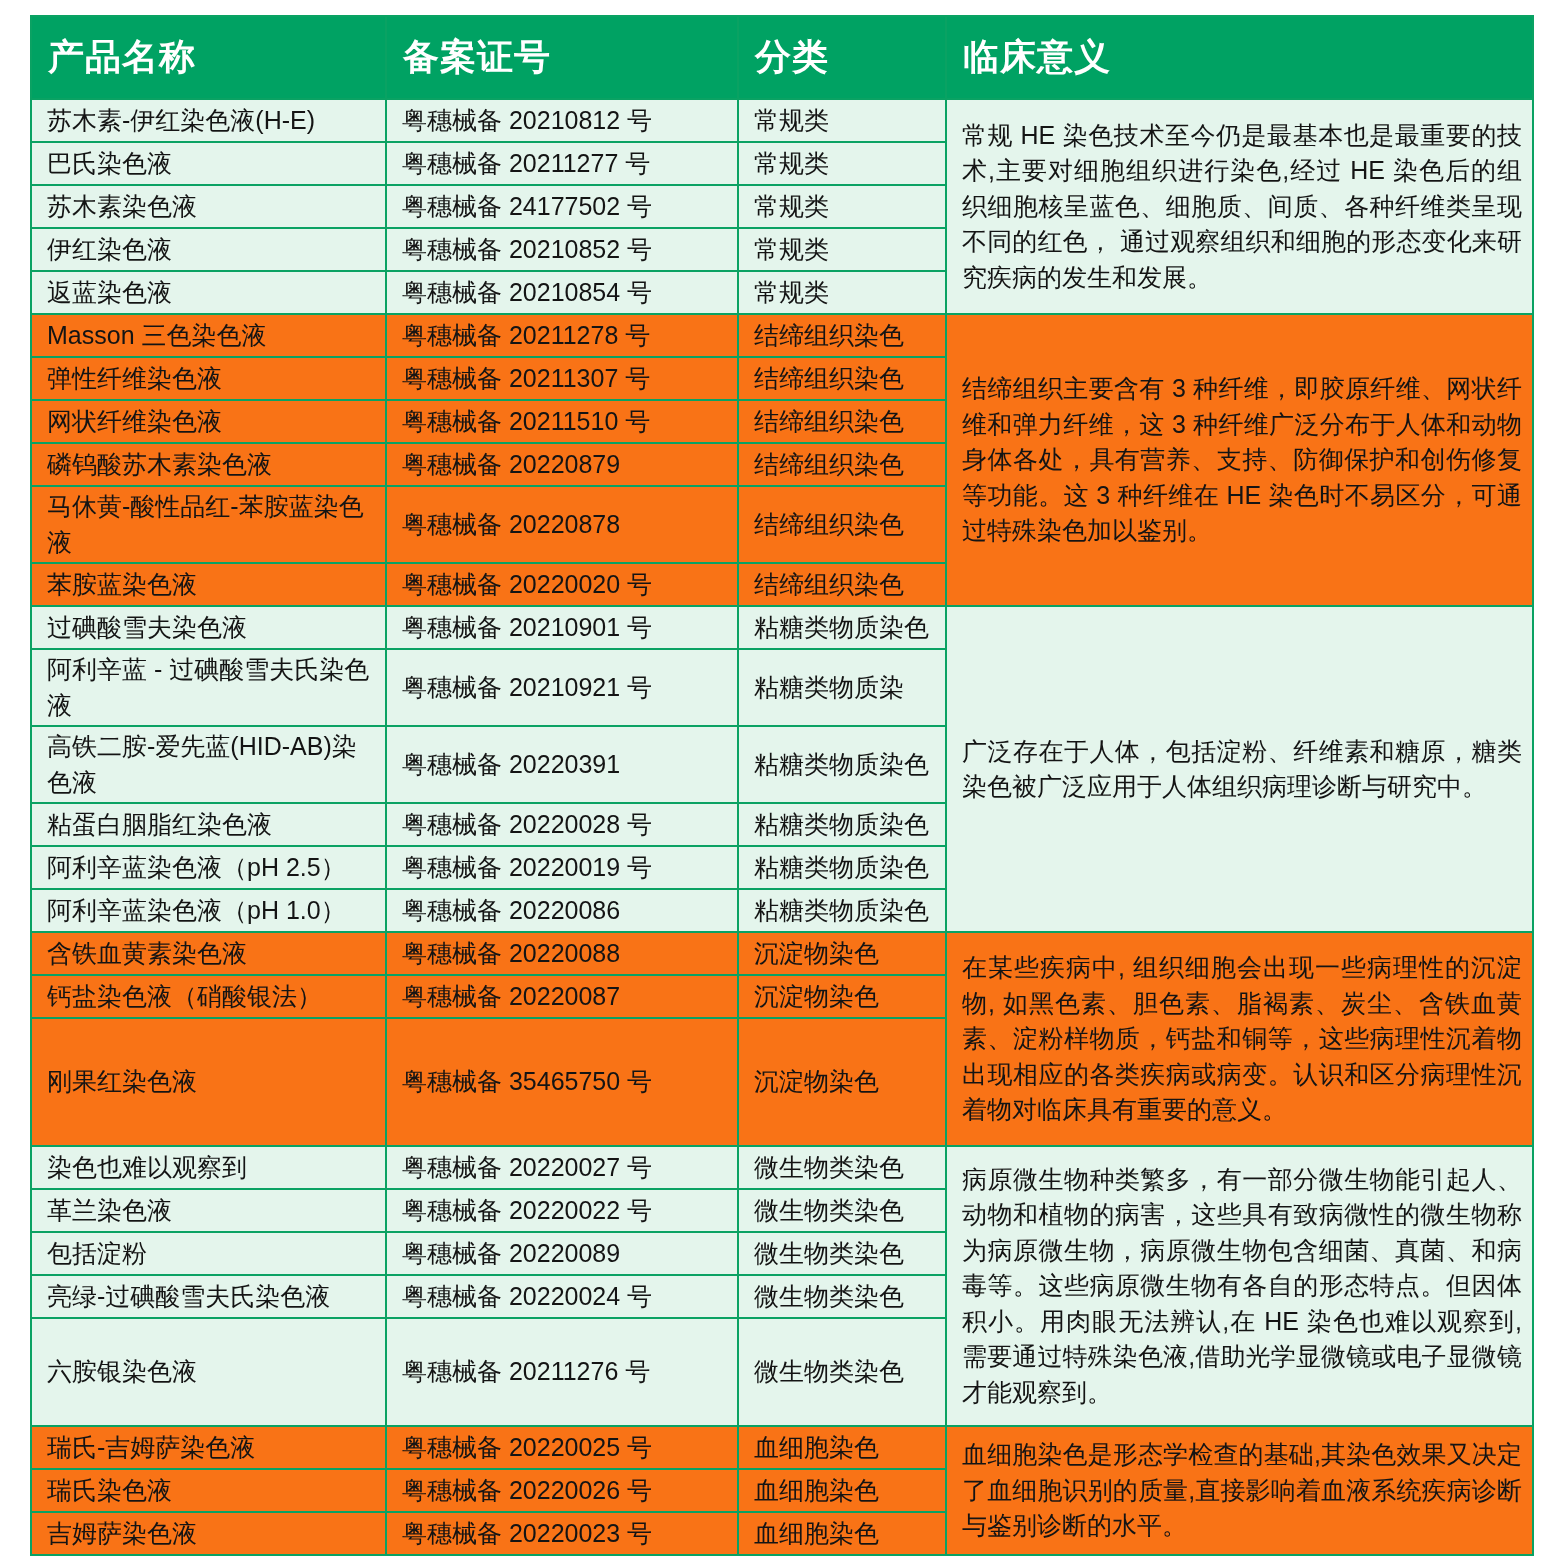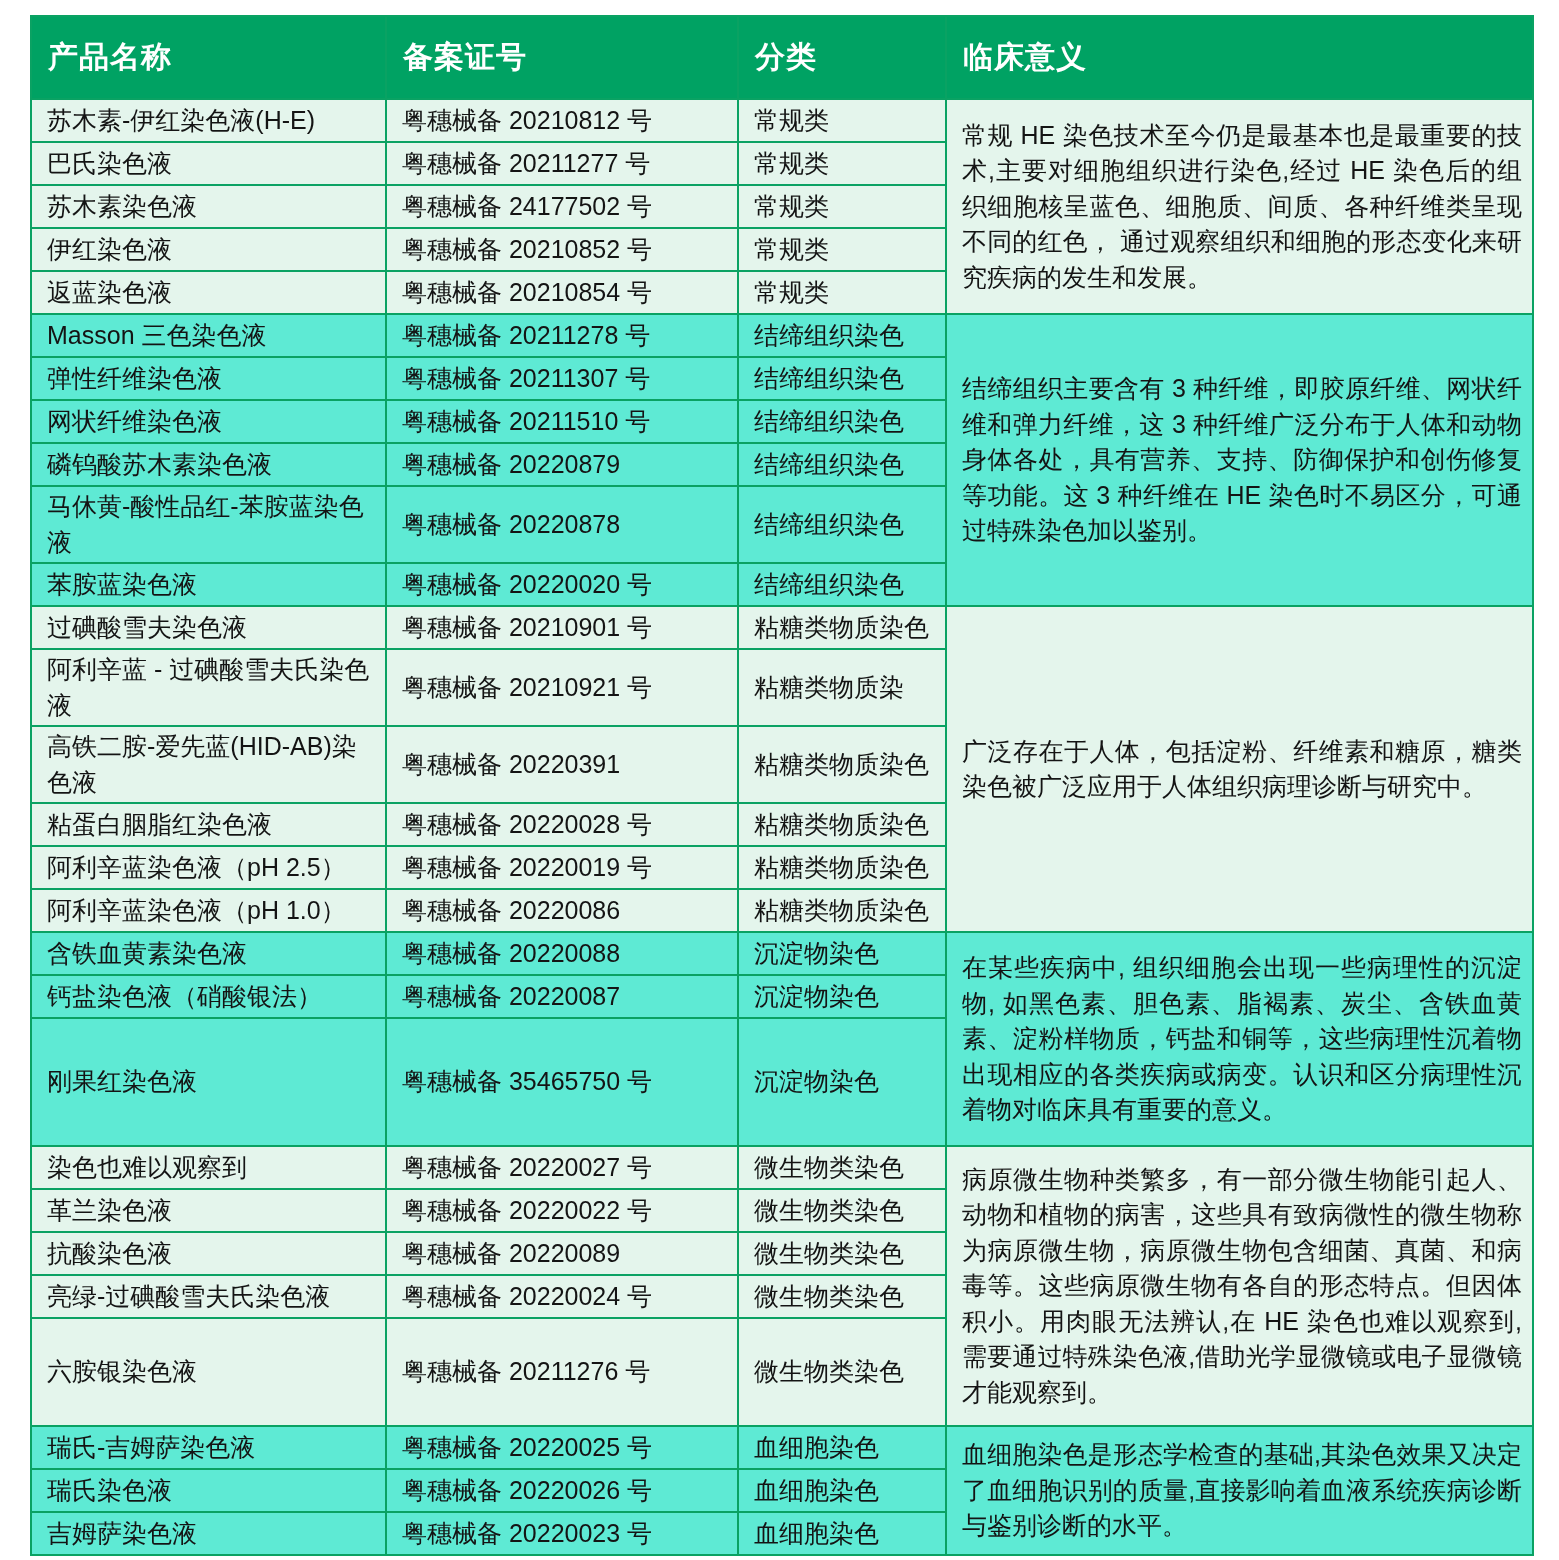--- a/index.html
+++ b/index.html
@@ -28,21 +28,21 @@
     table-layout: fixed;
   }
   table.products th,
   table.products td {
     border: 2px solid #0aa263;
     box-sizing: border-box;
   }
   table.products thead th {
     background: #00a263;
     color: #ffffff;
-    font-size: 30px;
+    font-size: 36px;
     font-weight: bold;
     text-align: left;
     height: 83px;
     padding: 0 0 0 16px;
     letter-spacing: 1px;
   }
   table.products tbody tr {
     height: 43px;
   }
   table.products tbody td {
@@ -57,21 +57,21 @@
     line-height: 1.82;
     padding: 8px 14px 8px 16px;
     vertical-align: middle;
   }
   td.va-bottom {
     vertical-align: bottom;
     padding-bottom: 8px;
     font-family: Liberation Serif, serif;
   }
   .bg-mint  { background: #e4f5ec; }
-  .bg-white { background: #5eead4; }
+  .bg-white { background: #f97316; }
 </style>
 </head>
 <body>
 
 <div class="page">
   <div class="table-wrap">
     <table class="products">
       <colgroup>
         <col style="width:355px">
         <col style="width:352px">
@@ -196,21 +196,21 @@
             <td class="bg-mint">粤穗械备 20220027 号</td>
             <td class="bg-mint">微生物类染色</td>
             <td class="bg-mint clinical" rowspan="5">病原微生物种类繁多，有一部分微生物能引起人、动物和植物的病害，这些具有致病微性的微生物称为病原微生物，病原微生物包含细菌、真菌、和病毒等。这些病原微生物有各自的形态特点。但因体积小。用肉眼无法辨认,在 HE 染色也难以观察到,需要通过特殊染色液,借助光学显微镜或电子显微镜才能观察到。</td>
           </tr>
           <tr>
             <td class="bg-mint">革兰染色液</td>
             <td class="bg-mint">粤穗械备 20220022 号</td>
             <td class="bg-mint">微生物类染色</td>
           </tr>
           <tr>
-            <td class="bg-mint">抗酸染色液</td>
+            <td class="bg-mint">包括淀粉</td>
             <td class="bg-mint">粤穗械备 20220089</td>
             <td class="bg-mint">微生物类染色</td>
           </tr>
           <tr>
             <td class="bg-mint">亮绿-过碘酸雪夫氏染色液</td>
             <td class="bg-mint">粤穗械备 20220024 号</td>
             <td class="bg-mint">微生物类染色</td>
           </tr>
           <tr style="height: 108px;">
             <td class="bg-mint va-bottom">六胺银染色液</td>

